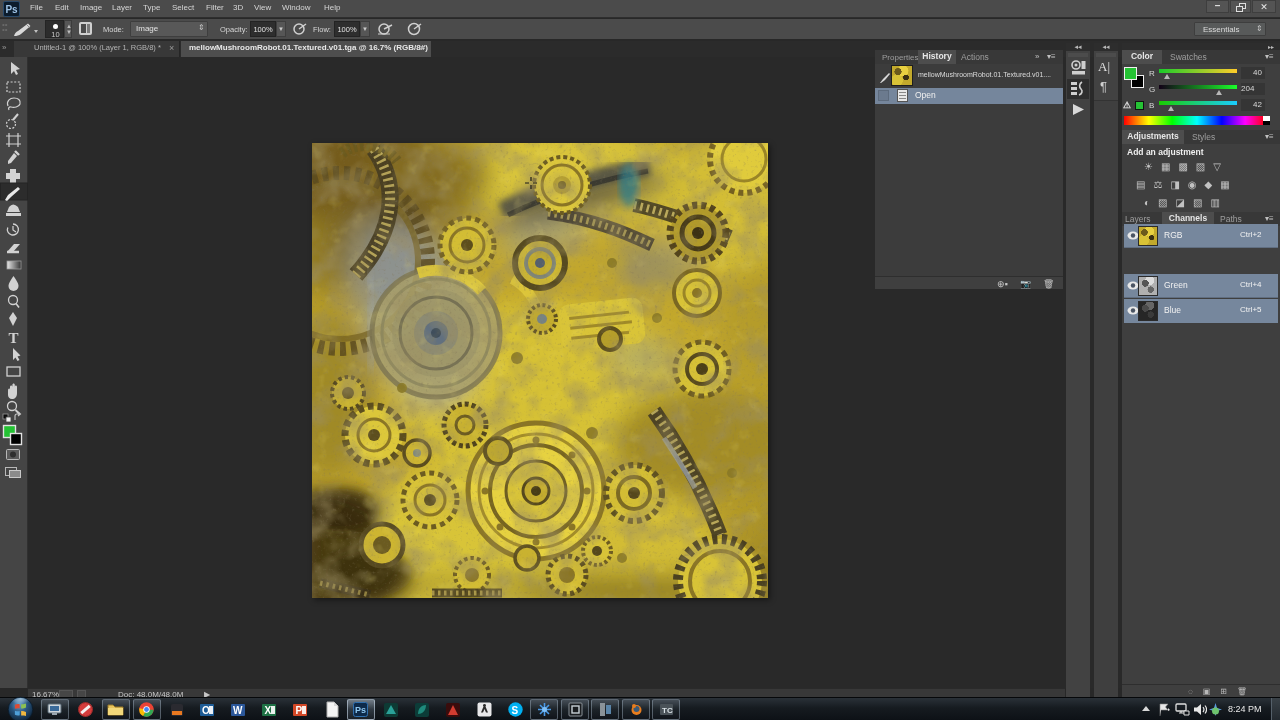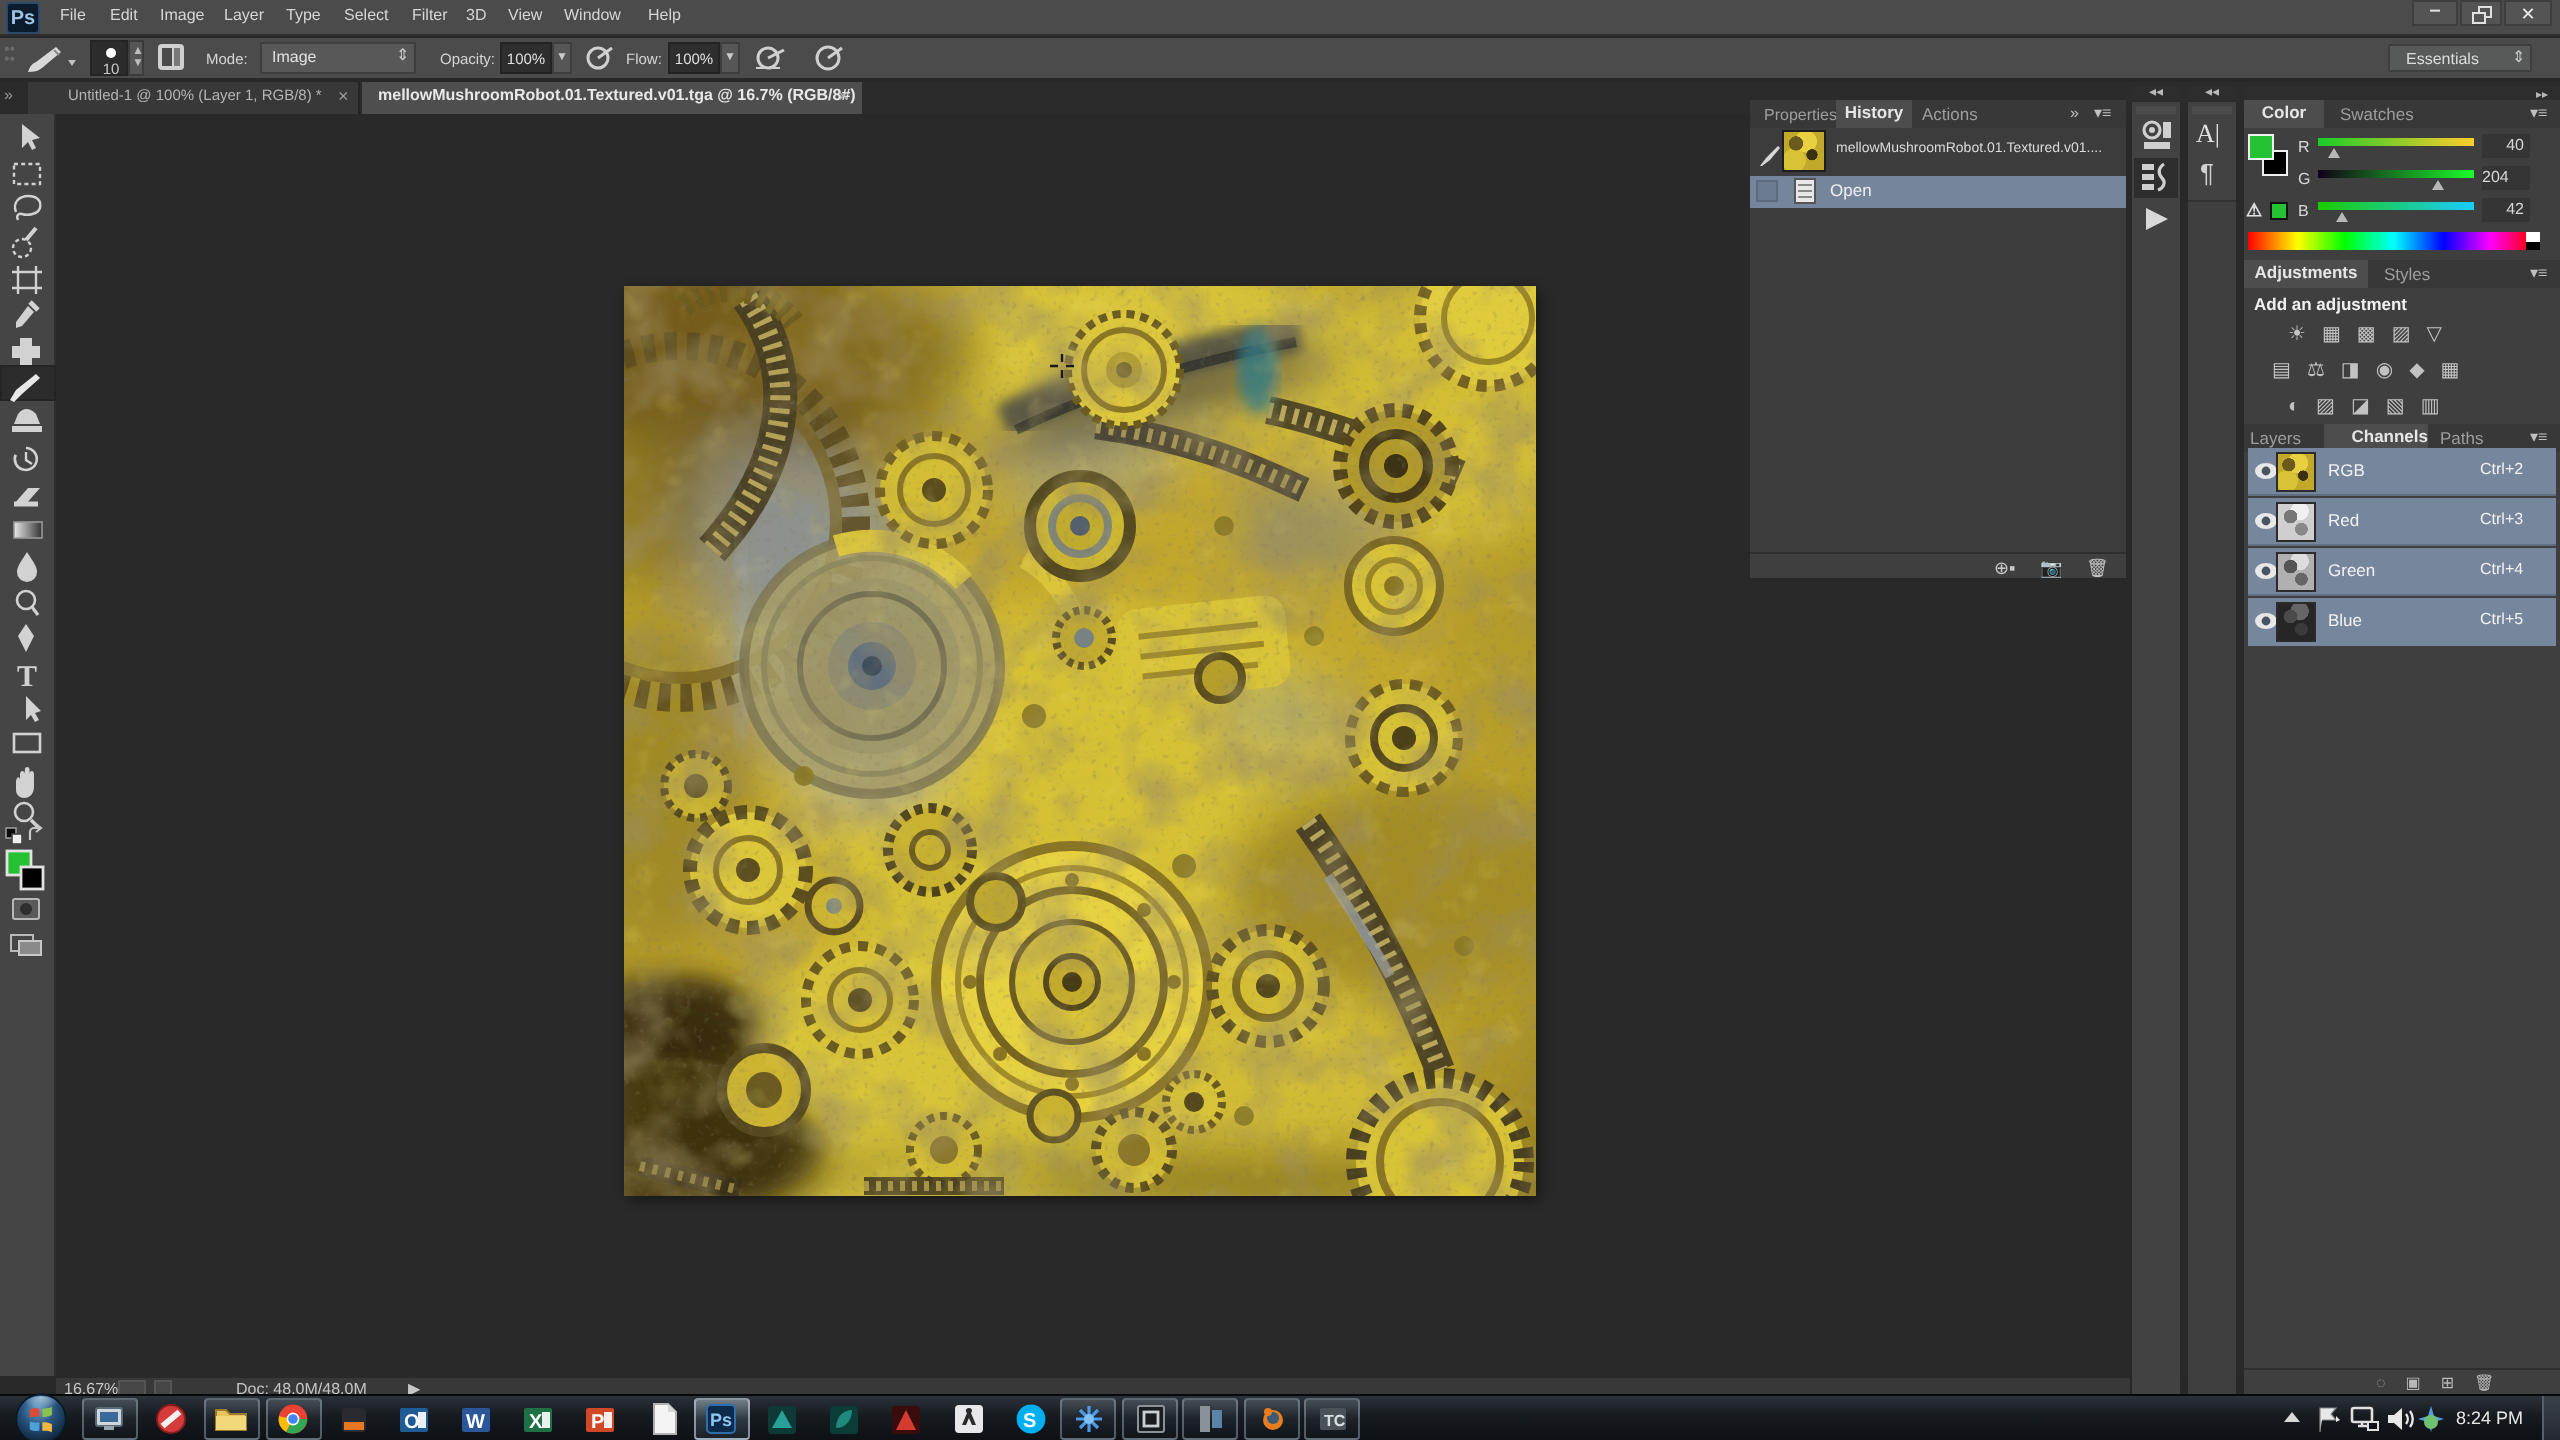--- a/index.html
+++ b/index.html
@@ -578,49 +578,37 @@
     </div>
     <div class="abs" style="left:5px;top:17px;color:#f0f0f0;font-size:8.5px;font-weight:bold">Add an adjustment</div>
     <div class="abs" style="left:22px;top:31px;color:#c2c2c2;font-size:10px;letter-spacing:8px">☀▦▩▨▽</div>
     <div class="abs" style="left:14px;top:49px;color:#c2c2c2;font-size:10px;letter-spacing:8px">▤⚖◨◉◆▦</div>
     <div class="abs" style="left:22px;top:67px;color:#c2c2c2;font-size:10px;letter-spacing:8px">◐▨◪▧▥</div>
   </div>
 
   <div class="abs" style="left:0;top:169px;width:158px;height:485px" id="chpanel">
     <div class="abs" style="left:0;top:0;width:158px;height:14px;background:#383838">
       <div class="abs" style="left:3px;top:2px;color:#9e9e9e;font-size:8.5px">Layers</div>
-      <div class="abs" style="left:40px;top:0;width:52px;height:14px;background:#4d4d4d;color:#e6e6e6;font-size:8.5px;font-weight:bold;text-align:right;line-height:13px">Channels</div>
+      <div class="abs" style="left:40px;top:0;width:52px;height:14px;background:#4d4d4d;color:#e6e6e6;font-size:8.5px;font-weight:bold;text-align:center;line-height:13px">Channels</div>
       <div class="abs" style="left:98px;top:2px;color:#9e9e9e;font-size:8.5px">Paths</div>
       <div class="abs" style="left:143px;top:2px;color:#c0c0c0;font-size:8px">▾≡</div>
     </div>
 
     <div class="abs" style="left:2px;top:12px;width:154px;height:24px;background:#76879d;border-bottom:1px solid #606e81">
       <svg class="abs" style="left:3px;top:7px" width="12" height="9" viewBox="0 0 12 9">
           <ellipse cx="6" cy="4.5" rx="5.5" ry="4" fill="#e8e8e8"></ellipse>
           <circle cx="6" cy="4.5" r="2.2" fill="#4a5463"></circle>
         </svg>
       <div class="abs" style="left:14px;top:2px;width:20px;height:20px;border:1px solid #2b2b2b;background:
         radial-gradient(circle at 30% 30%, #6b5a1c 0 18%, transparent 19%),
         radial-gradient(circle at 70% 60%, #3a3012 0 15%, transparent 16%),
         radial-gradient(circle at 55% 25%, #e8d040 0 30%, transparent 31%),
         radial-gradient(circle at 25% 75%, #d8c236 0 28%, transparent 29%),#c2a92c"></div>
       <div class="abs" style="left:40px;top:6px;color:#f2f2f2;font-size:8.5px">RGB</div>
       <div class="abs" style="left:116px;top:6px;color:#f2f2f2;font-size:8px">Ctrl+2</div>
-    </div>
-    <div class="abs" style="left:2px;top:37px;width:154px;height:24px;background:#76879d;border-bottom:1px solid #606e81">
-      <svg class="abs" style="left:3px;top:7px" width="12" height="9" viewBox="0 0 12 9">
-          <ellipse cx="6" cy="4.5" rx="5.5" ry="4" fill="#e8e8e8"></ellipse>
-          <circle cx="6" cy="4.5" r="2.2" fill="#4a5463"></circle>
-        </svg>
-      <div class="abs" style="left:14px;top:2px;width:20px;height:20px;border:1px solid #2b2b2b;background:
-        radial-gradient(circle at 35% 35%, #777 0 20%, transparent 21%),
-        radial-gradient(circle at 65% 70%, #888 0 18%, transparent 19%),
-        radial-gradient(circle at 60% 20%, #f0f0f0 0 25%, transparent 26%),#cfcfcf"></div>
-      <div class="abs" style="left:40px;top:6px;color:#f2f2f2;font-size:8.5px">Red</div>
-      <div class="abs" style="left:116px;top:6px;color:#f2f2f2;font-size:8px">Ctrl+3</div>
     </div>
     <div class="abs" style="left:2px;top:62px;width:154px;height:24px;background:#76879d;border-bottom:1px solid #606e81">
       <svg class="abs" style="left:3px;top:7px" width="12" height="9" viewBox="0 0 12 9">
           <ellipse cx="6" cy="4.5" rx="5.5" ry="4" fill="#e8e8e8"></ellipse>
           <circle cx="6" cy="4.5" r="2.2" fill="#4a5463"></circle>
         </svg>
       <div class="abs" style="left:14px;top:2px;width:20px;height:20px;border:1px solid #2b2b2b;background:
         radial-gradient(circle at 35% 35%, #555 0 20%, transparent 21%),
         radial-gradient(circle at 65% 70%, #666 0 18%, transparent 19%),
         radial-gradient(circle at 60% 20%, #ddd 0 25%, transparent 26%),#b0b0b0"></div>

